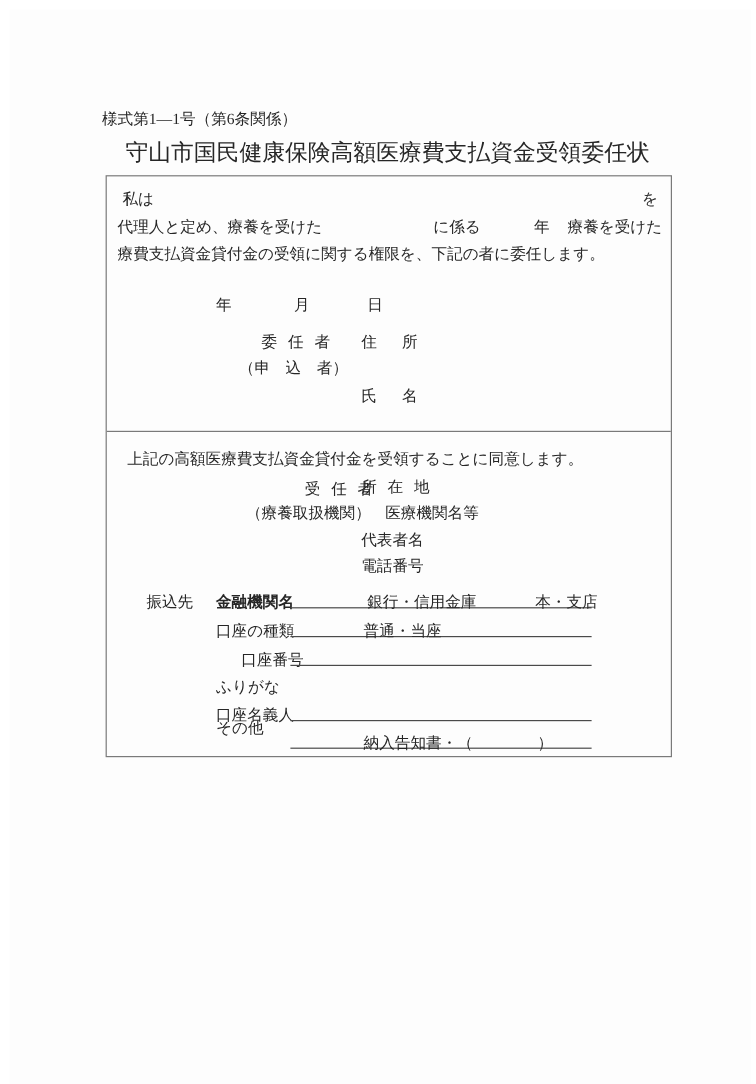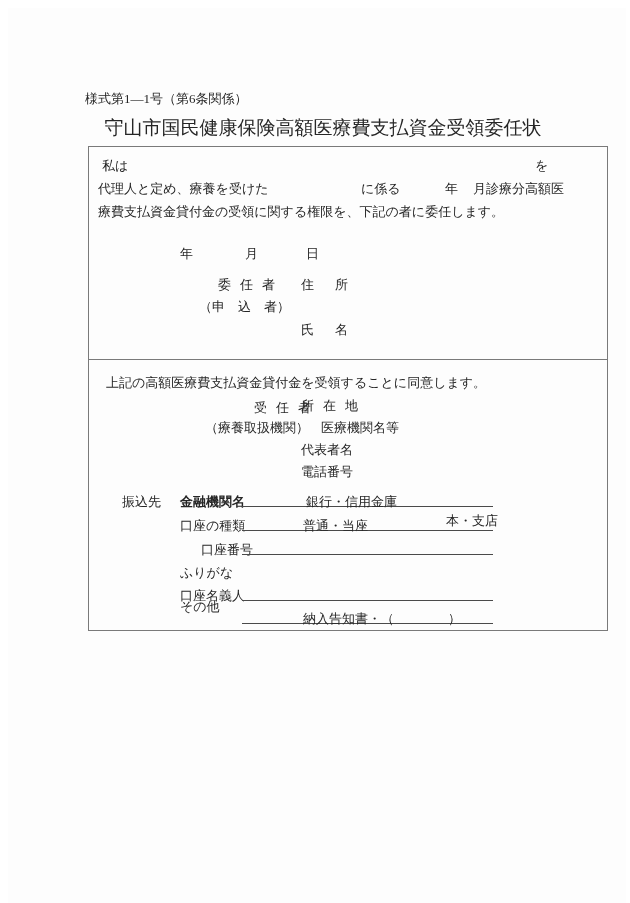--- a/index.html
+++ b/index.html
@@ -13,21 +13,21 @@
     color: #262626;
     font-size: 13px;
     overflow: hidden;
   }
   .t { position: absolute; white-space: nowrap; line-height: 16px; }
   .form-number { left: 73px; top: 79px; }
   .form-title { left: 0; right: 0; top: 108px; text-align: center; font-size: 19px; }
   .form-box {
     position: absolute;
     left: 80px; top: 138px;
-    width: 520px; height: 485px;
+    width: 472px; height: 485px;
     border: 1px solid #7a7a7a;
     background: #fdfdfd;
   }
   .divider {
     position: absolute;
     left: 0; top: 212px; width: 100%;
     border-top: 1px solid #7a7a7a;
   }
   .spread9  { letter-spacing: 9px; }
   .spread21 { letter-spacing: 21px; }
@@ -46,21 +46,21 @@
   <div class="t form-title">守山市国民健康保険高額医療費支払資金受領委任状</div>
 
   <div class="form-box">
 
     <div class="t" style="left:9px; top:7px;">私は</div>
     <div class="t" style="left:442px; top:7px;">を</div>
 
     <div class="t" style="left:5px; top:30px;">代理人と定め、療養を受けた</div>
     <div class="t" style="left:268px; top:30px;">に係る</div>
     <div class="t" style="left:352px; top:30px;">年</div>
-    <div class="t" style="left:380px; top:30px;">月診療分高額医</div>
+    <div class="t" style="left:380px; top:30px;">療養を受けた</div>
 
     <div class="t" style="left:5px; top:53px;">療費支払資金貸付金の受領に関する権限を、下記の者に委任します。</div>
 
     <div class="t" style="left:87px; top:95px;">年</div>
     <div class="t" style="left:152px; top:95px;">月</div>
     <div class="t" style="left:213px; top:95px;">日</div>
 
     <div class="t spread9" style="left:125px; top:126px;">委任者</div>
     <div class="t spread21" style="left:208px; top:126px;">住所</div>
     <div class="t" style="left:106px; top:148px;">（申　込　者）</div>
@@ -75,21 +75,21 @@
     <div class="t" style="left:112px; top:269px;">（療養取扱機関）</div>
     <div class="t" style="left:208px; top:269px;margin-left:20px;">医療機関名等</div>
     <div class="t" style="left:208px; top:291px;">代表者名</div>
     <div class="t" style="left:208px; top:313px;">電話番号</div>
 
     <div class="t" style="left:29px; top:343px;">振込先</div>
 
     <div class="t" style="left:87px; top:343px;font-weight:bold;">金融機関名</div>
     <div class="fill-line" style="top:343px;"></div>
     <div class="t" style="left:213px; top:343px;">銀行・信用金庫</div>
-    <div class="t" style="left:353px; top:362px;">本・支店</div>
+    <div class="t" style="left:353px; top:343px;">本・支店</div>
 
     <div class="t" style="left:87px; top:367px;">口座の種類</div>
     <div class="fill-line" style="top:367px;"></div>
     <div class="t" style="left:210px; top:367px;">普通・当座</div>
 
     <div class="t" style="left:87px; top:391px;margin-left:21px;">口座番号</div>
     <div class="fill-line" style="top:391px;"></div>
 
     <div class="t" style="left:87px; top:414px;">ふりがな</div>
 

